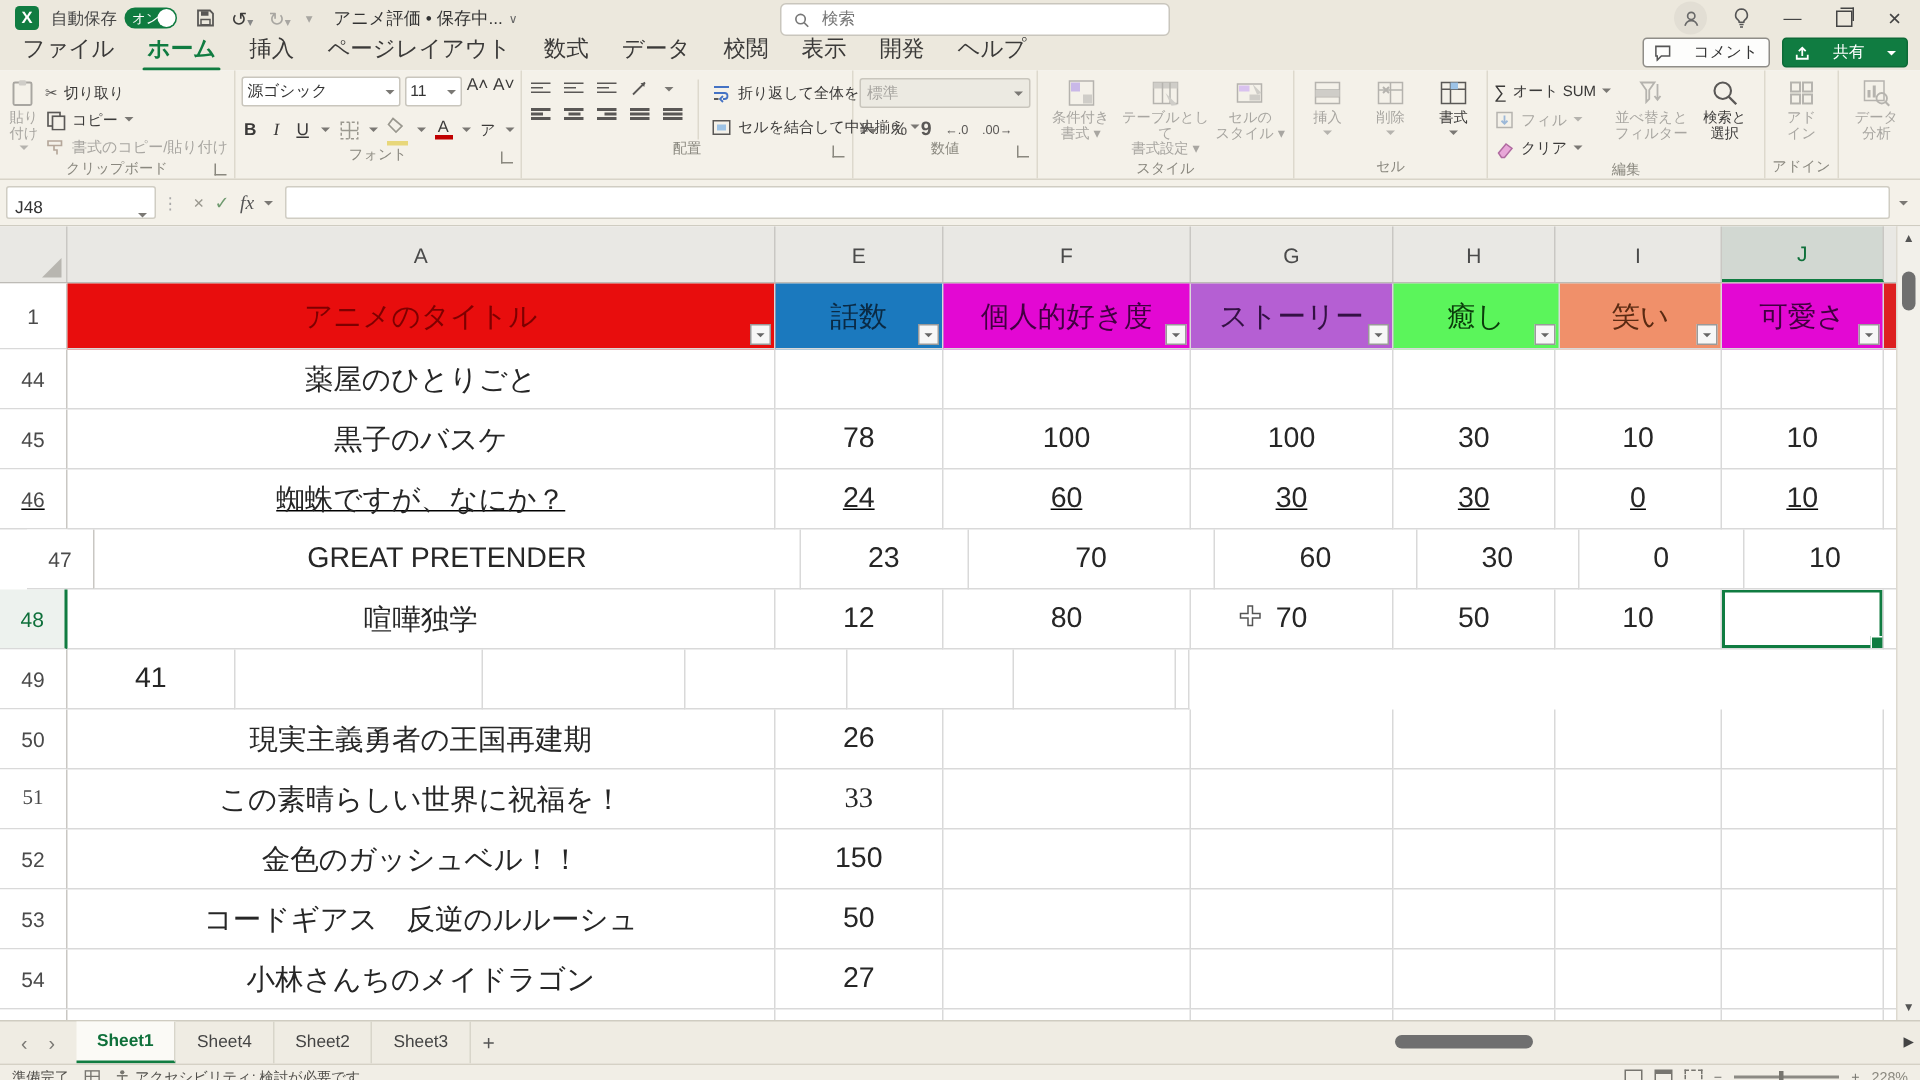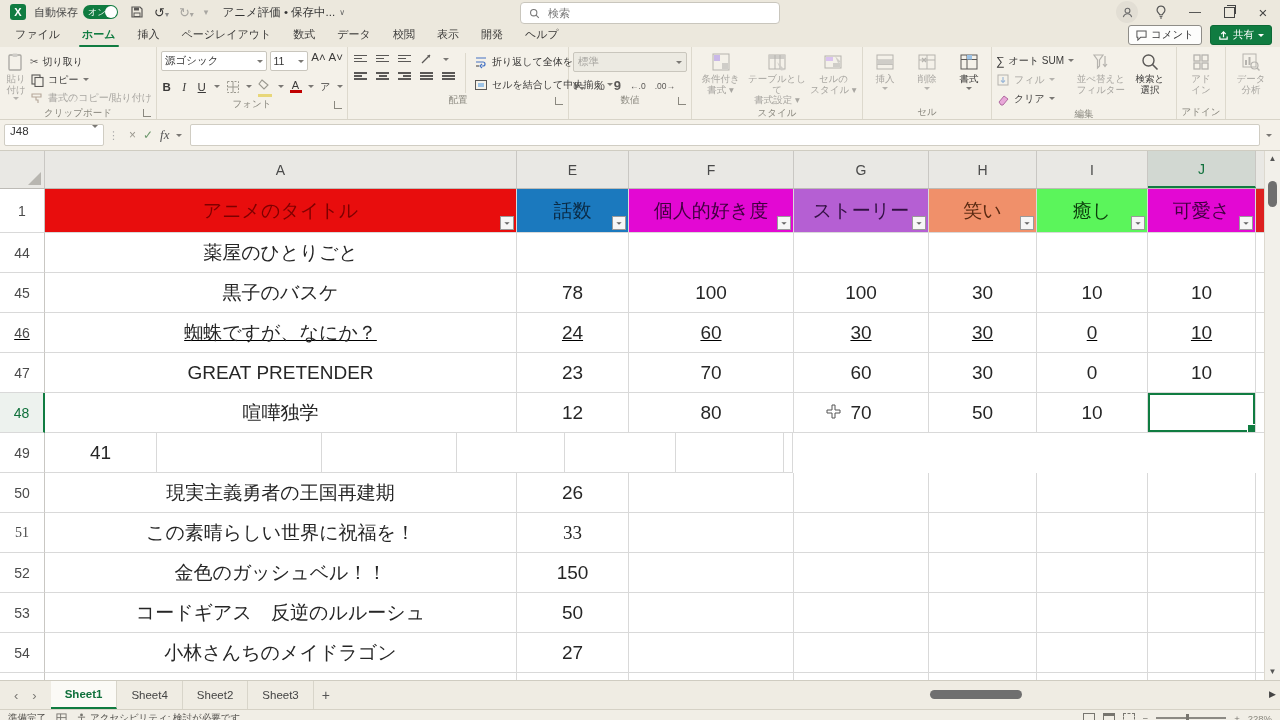--- a/index.html
+++ b/index.html
@@ -18,25 +18,25 @@
   .searchbox{position:absolute;left:520px;top:2px;width:250px;height:20px;background:#fff;border:1px solid #c9c6bd;border-radius:4px;display:flex;align-items:center;gap:6px;padding-left:8px;}
   .searchbox input{border:none;outline:none;font-size:11px;color:#666;width:200px;background:transparent;font-family:"Liberation Sans",sans-serif;}
   .winctl{position:absolute;right:0;top:0;height:24px;display:flex;align-items:center;}
   .wbtn{width:34px;height:24px;display:flex;align-items:center;justify-content:center;color:#444;font-size:12px;}
   .restore-ic{width:9px;height:9px;border:1px solid #444;position:relative;}
   .restore-ic:before{content:"";position:absolute;left:2px;top:-3px;width:8px;height:8px;border:1px solid #444;border-left:none;border-bottom:none;background:transparent;}
   .acct{width:22px;height:22px;border-radius:50%;background:#e2ded4;display:flex;align-items:center;justify-content:center;margin-right:6px;}
 
   
   .tabrow{height:23px;background:#ECE8DD;display:flex;align-items:flex-end;padding-left:4px;position:relative;}
-  .rtab{font-size:11px;color:#3b3a39;padding:3px 11px 5px;cursor:default;position:relative;text-align:right;}
+  .rtab{font-size:15px;color:#3b3a39;padding:3px 11px 5px;cursor:default;position:relative;text-align:right;}
   .rtab.active{color:#107C41;font-weight:bold;}
   .rtab.active:after{content:"";position:absolute;left:8px;right:8px;bottom:0;height:2.5px;background:#107C41;border-radius:2px;}
   .tr-right{position:absolute;right:8px;bottom:2px;display:flex;gap:8px;}
-  .pillbtn{height:18px;border:1px solid #8f8d88;border-radius:3px;background:#fdfdfc;font-size:10.5px;color:#333;display:flex;align-items:center;gap:4px;padding:0 7px;}
+  .pillbtn{height:18px;border:1px solid #8f8d88;border-radius:3px;background:#fdfdfc;font-size:10.5px;color:#333;display:flex;align-items:center;gap:15px;padding:0 7px;}
   .pillbtn.green{background:#107C41;border-color:#0d6a37;color:#fff;}
 
   
   .ribbon{height:72px;background:#F4F1E9;border-bottom:1px solid #d8d4c8;display:flex;position:relative;}
   .rgroup{position:relative;display:flex;flex-direction:column;border-right:1px solid #ddd9cd;padding:2px 4px 0;}
   .rgi{flex:1;display:flex;align-items:flex-start;gap:2px;}
   .glabel{height:14px;font-size:9.5px;color:#8a887f;text-align:center;line-height:13px;position:relative;}
   .launcher{position:absolute;right:1px;bottom:2px;width:7px;height:7px;border-left:1px solid #8a887f;border-bottom:1px solid #8a887f;}
   .bb{width:54px;display:flex;flex-direction:column;align-items:center;gap:2px;padding-top:3px;font-size:9.5px;line-height:10.5px;color:#3b3a39;text-align:center;white-space:pre-line;}
   .bb.dim{color:#a8a6a1;}
@@ -48,21 +48,21 @@
   .ic20{width:20px;height:20px;flex:none;}
   .fontbox{height:18px;background:#fff;border:1px solid #c9c6bd;border-radius:2px;font-size:10.5px;color:#333;display:flex;align-items:center;justify-content:space-between;padding:0 3px;}
   .fbtn{font-size:11.5px;color:#3b3a39;width:15px;text-align:center;}
   .numfmt{width:104px;height:18px;background:#eceae2;border:1px solid #c9c6bd;border-radius:2px;font-size:10.5px;color:#a8a6a1;display:flex;align-items:center;justify-content:space-between;padding:0 4px;margin-top:3px;}
   .alic{display:inline-block;width:13px;height:9px;}
   .alic i{display:block;height:1.5px;background:#5a5856;margin-bottom:1.5px;}
   .alic i.s{width:8px;}
 
   
   .fbar{height:26px;background:#F4F1E9;border-bottom:1px solid #cfccc1;display:flex;align-items:center;padding:2px 4px;gap:2px;}
-  .namebox{width:88px;height:20px;background:#fff;border:1px solid #d0cdc3;border-radius:2px;display:flex;align-items:flex-start;justify-content:space-between;padding:0 5px;font-size:11.5px;color:#333;}
+  .namebox{width:88px;height:20px;background:#fff;border:1px solid #d0cdc3;border-radius:2px;display:flex;align-items:flex-end;justify-content:space-between;padding:0 5px;font-size:11.5px;color:#333;}
   .fbicons{display:flex;align-items:center;gap:7px;padding:0 6px;color:#8a8885;font-size:12px;}
   .fx{font-style:italic;font-family:"Liberation Serif",serif;font-size:13px;color:#555;}
   .ffield{flex:1;height:20px;background:#fff;border:1px solid #d0cdc3;border-radius:2px;}
 
   
   .gridwrap{position:relative;height:529px;background:#fff;}
   .colhdr{display:flex;height:37px;background:#E9E8E4;border-bottom:1px solid #bdbbb6;}
   .ch{border-right:1px solid #c9c7c3;display:flex;align-items:center;justify-content:center;font-size:14px;color:#4a4a4a;box-sizing:border-box;}
   .ch.corner{position:relative;background:#E9E8E4;}
   .ch.corner:after{content:"";position:absolute;right:3px;bottom:3px;width:0;height:0;border-left:13px solid transparent;border-bottom:13px solid #b8b6b0;}
@@ -559,28 +559,28 @@
             <div class="filterbtn">
               <div class="car"></div>
             </div>
           </div>
           <div class="cell hcell" style="width: 135px; background: rgb(181, 95, 211); color: rgb(51, 17, 68);">
             <span>ストーリー</span>
             <div class="filterbtn">
               <div class="car"></div>
             </div>
           </div>
+          <div class="cell hcell" style="width: 111px; background: rgb(91, 245, 91); color: rgb(11, 59, 11);">
+            <span>癒し</span>
+            <div class="filterbtn">
+              <div class="car"></div>
+            </div>
+          </div>
           <div class="cell hcell" style="width: 108px; background: rgb(240, 144, 106); color: rgb(90, 42, 18);">
             <span>笑い</span>
-            <div class="filterbtn">
-              <div class="car"></div>
-            </div>
-          </div>
-          <div class="cell hcell" style="width: 111px; background: rgb(91, 245, 91); color: rgb(11, 59, 11);">
-            <span>癒し</span>
             <div class="filterbtn">
               <div class="car"></div>
             </div>
           </div>
           <div class="cell hcell" style="width: 108px; background: rgb(227, 8, 211); color: rgb(65, 0, 64);">
             <span>可愛さ</span>
             <div class="filterbtn">
               <div class="car"></div>
             </div>
           </div>
@@ -612,21 +612,21 @@
           <div class="rn">46</div>
           <div class="cell" style="width: 472px;">蜘蛛ですが、なにか？</div>
           <div class="cell" style="width: 112px;">24</div>
           <div class="cell" style="width: 165px;">60</div>
           <div class="cell" style="width: 135px;">30</div>
           <div class="cell" style="width: 108px;">30</div>
           <div class="cell" style="width: 111px;">0</div>
           <div class="cell" style="width: 108px;">10</div>
           <div class="cell" style="width: 9px;"></div>
         </div>
-        <div class="grow" style="height: 40px;">
+        <div class="grow" style="height: 40px; padding-left: 18px;">
           <div class="rn">47</div>
           <div class="cell" style="width: 472px;">GREAT PRETENDER</div>
           <div class="cell" style="width: 112px;">23</div>
           <div class="cell" style="width: 165px;">70</div>
           <div class="cell" style="width: 135px;">60</div>
           <div class="cell" style="width: 108px;">30</div>
           <div class="cell" style="width: 111px;">0</div>
           <div class="cell" style="width: 108px;">10</div>
           <div class="cell" style="width: 9px;"></div>
         </div>

